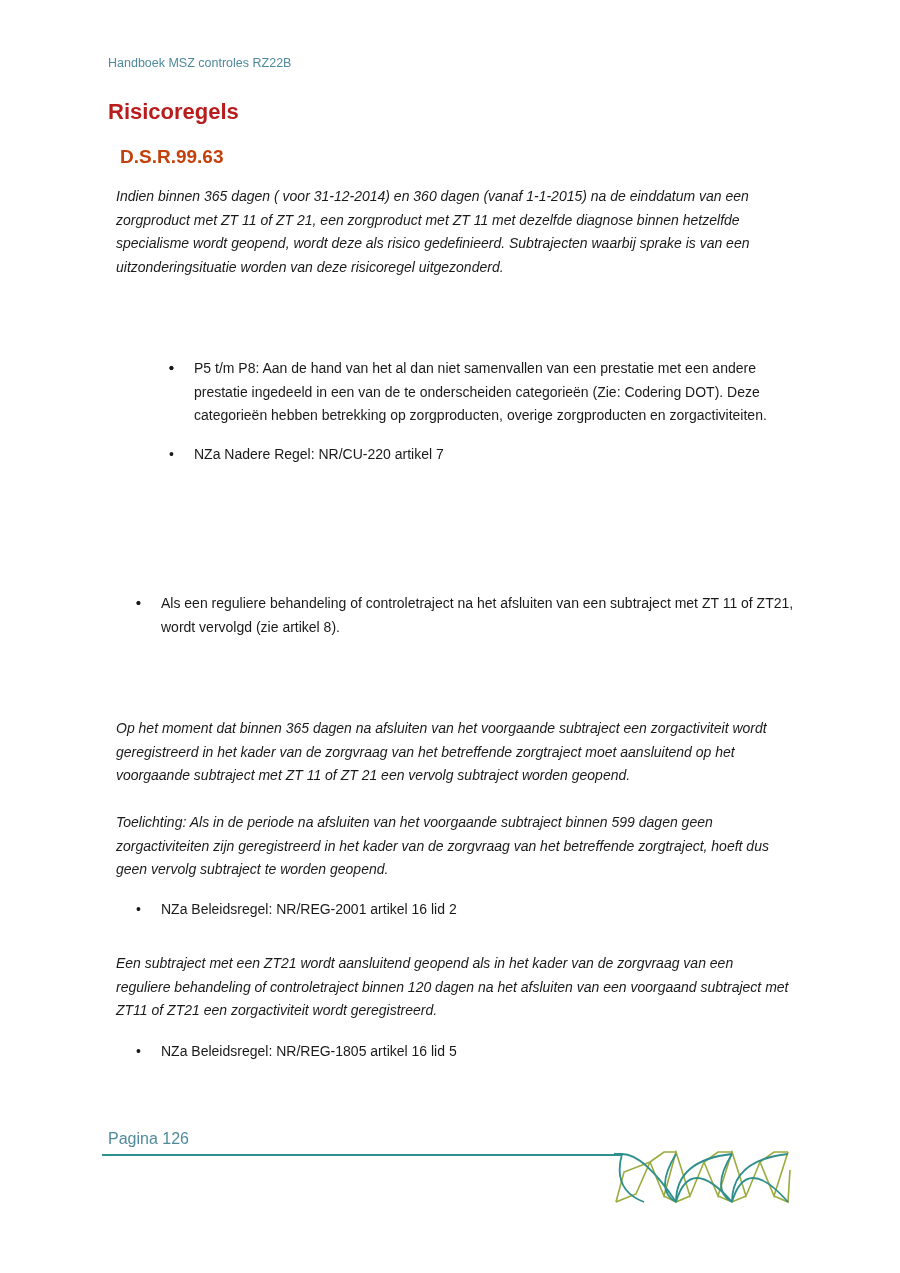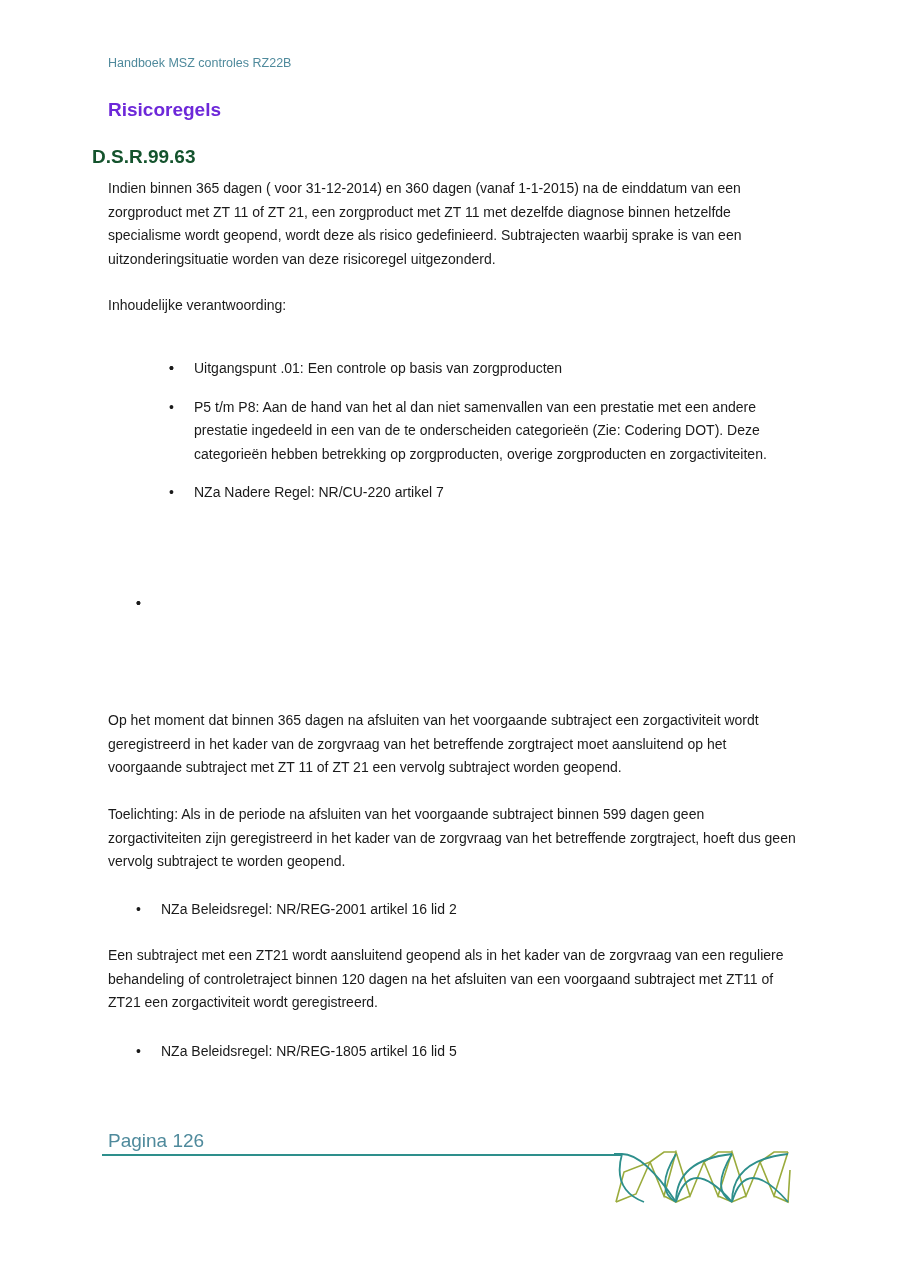--- a/index.html
+++ b/index.html
@@ -1,82 +1,79 @@
 <!DOCTYPE html>
 <html><head>
 <meta charset="utf-8">
 <style>
   html, body { margin: 0; padding: 0; background: #ffffff; }
   body { width: 900px; height: 1273px; position: relative; overflow: hidden;
          font-family: "Liberation Sans", sans-serif; color: #1a1a1a; }
   .page { position: absolute; left: 0; top: 0; width: 900px; height: 979px; }
   .running-header { position: absolute; left: 108px; top: 56px; font-size: 12.5px; color: #4f8a9c; }
-  .h1 { position: absolute; left: 108px; top: 99px; font-size: 19px; font-weight: bold; color: #6d28d9; }
-  .h2 { position: absolute; left: 92px; top: 146px; font-size: 19px; font-weight: bold; color: #14532d; }
+  .h1 { position: absolute; left: 108px; top: 99px; font-size: 22px; font-weight: bold; color: #b91c1c; }
+  .h2 { position: absolute; left: 120px; top: 146px; font-size: 19px; font-weight: bold; color: #c2410c; }
   .block { position: absolute; left: 108px; width: 690px; font-size: 14px; line-height: 23.5px; }
-  .block p { margin: 0; }
+  .block p { margin: 8px; font-style: italic; }
   ul.bullets { list-style: none; margin: 0; padding: 0; }
   ul.bullets li { position: relative; }
   ul.bullets li .dot { position: absolute; font-size: 14px; }
   .list-a li { padding-left: 86px; margin-bottom: 15px; }
   .list-a li .dot { left: 61px; }
   .list-b li { padding-left: 53px; }
   .list-b li .dot { left: 28px; }
   .single-bullet { position: absolute; left: 108px; font-size: 14px; line-height: 23.5px; }
   .single-bullet .dot { position: absolute; left: 28px; }
   .single-bullet .txt { position: absolute; left: 53px; white-space: nowrap; }
-  .footer-label { position: absolute; left: 108px; top: 1130px; font-size: 19px; color: #4f8a9c; }
+  .footer-label { position: absolute; left: 108px; top: 1130px; font-size: 16px; color: #4f8a9c; }
   .footer-rule { position: absolute; left: 102px; top: 1154px; width: 520px; height: 2px; background: #2e8f8c; }
   .footer-ornament { position: absolute; left: 614px; top: 1150px; width: 180px; height: 56px; }
 </style>
 </head>
 <body>
 
 <div class="page">
 
   <div class="running-header">Handboek MSZ controles RZ22B</div>
 
   <div class="h1">Risicoregels</div>
   <div class="h2">D.S.R.99.63</div>
 
   <div class="block" style="top:177px;">
     <p>Indien binnen 365 dagen ( voor 31-12-2014) en 360 dagen (vanaf 1-1-2015) na de einddatum van een zorgproduct met ZT 11 of ZT 21, een zorgproduct met ZT 11 met dezelfde diagnose binnen hetzelfde specialisme wordt geopend, wordt deze als risico gedefinieerd. Subtrajecten waarbij sprake is van een uitzonderingsituatie worden van deze risicoregel uitgezonderd.</p>
   </div>
 
-  <div class="block" style="top:294px;">
-    <p>Inhoudelijke verantwoording:</p>
-  </div>
 
   <div class="block" style="top:342px;">
     <ul class="bullets list-a">
       <li>
         <span class="dot">•</span>
       </li>
       <li>
         <span class="dot">•</span>
-        <span>Uitgangspunt .01: Een controle op basis van zorgproducten</span>
       </li>
       <li>
         <span class="dot">•</span>
         <span>P5 t/m P8: Aan de hand van het al dan niet samenvallen van een prestatie met een andere prestatie ingedeeld in een van de te onderscheiden categorieën (Zie: Codering DOT). Deze categorieën hebben betrekking op zorgproducten, overige zorgproducten en zorgactiviteiten.</span>
       </li>
       <li>
         <span class="dot">•</span>
         <span>NZa Nadere Regel: NR/CU-220 artikel 7</span>
       </li>
     </ul>
   </div>
 
   <div class="block" style="top:592px;">
     <ul class="bullets list-b">
       <li>
         <span class="dot">•</span>
       </li>
       <li>
         <span class="dot">•</span>
+        <span>Als een reguliere behandeling of controletraject na het afsluiten van een subtraject met ZT 11 of ZT21, wordt vervolgd (zie artikel 8).</span>
       </li>
     </ul>
   </div>
 
   <div class="block" style="top:709px;">
     <p>Op het moment dat binnen 365 dagen na afsluiten van het voorgaande subtraject een zorgactiviteit wordt geregistreerd in het kader van de zorgvraag van het betreffende zorgtraject moet aansluitend op het voorgaande subtraject met ZT 11 of ZT 21 een vervolg subtraject worden geopend.</p>
   </div>
 
   <div class="block" style="top:803px;">
     <p>Toelichting: Als in de periode na afsluiten van het voorgaande subtraject binnen 599 dagen geen zorgactiviteiten zijn geregistreerd in het kader van de zorgvraag van het betreffende zorgtraject, hoeft dus geen vervolg subtraject te worden geopend.</p>

